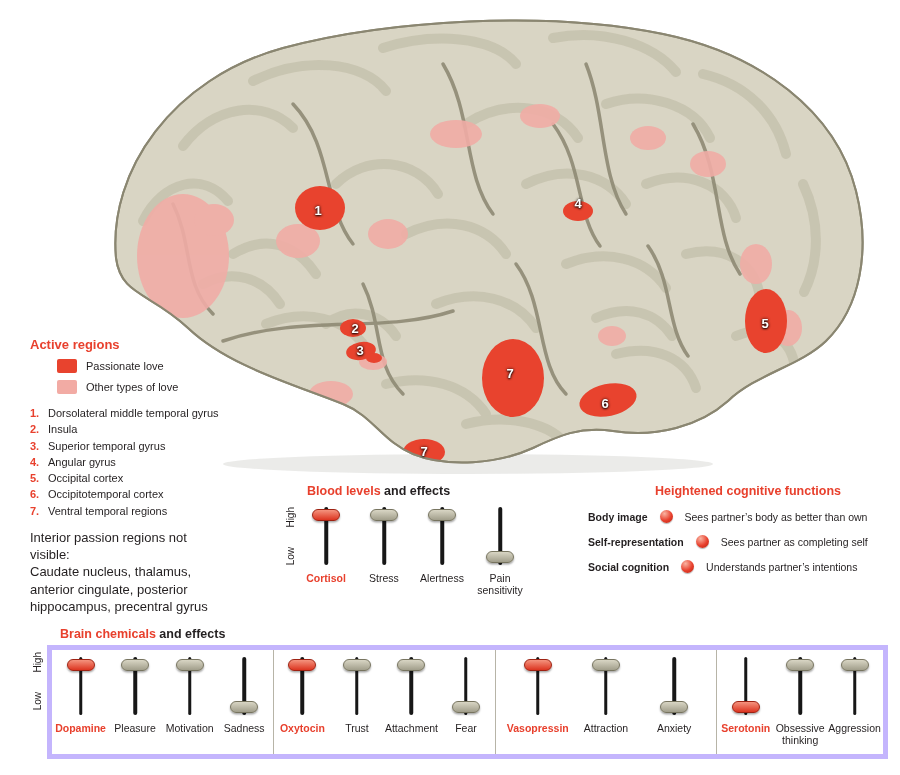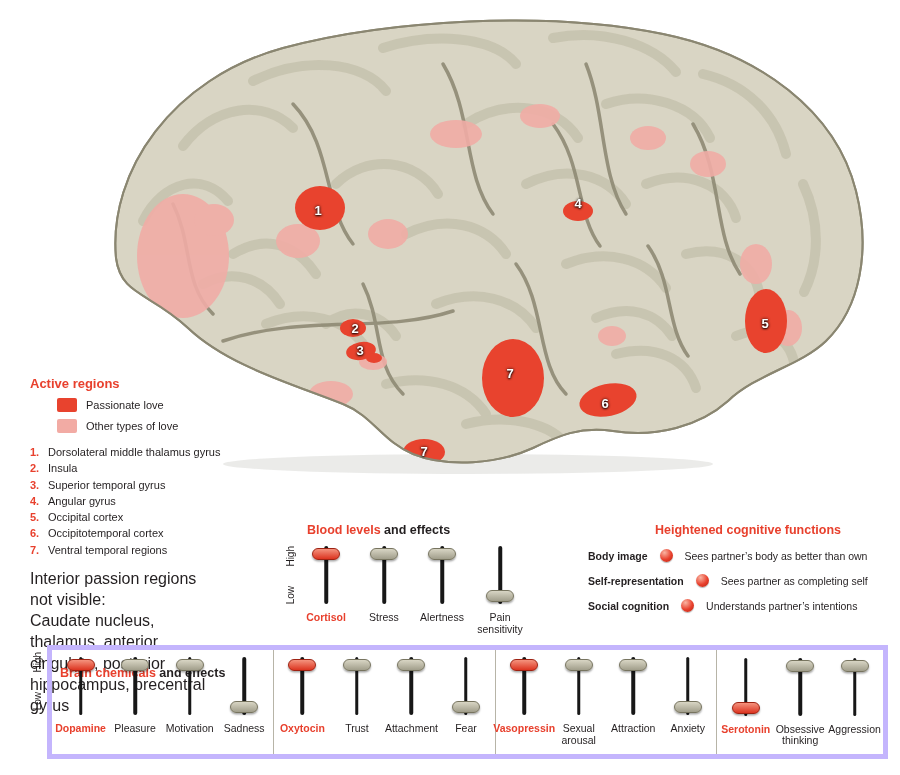--- a/index.html
+++ b/index.html
@@ -2,40 +2,40 @@
 <html><head>
 <meta charset="utf-8">
 <style>
   * { margin:0; padding:0; box-sizing:border-box; }
   html,body { background:#fff; }
   body {
     width:900px; height:775px; position:relative; overflow:hidden;
     font-family:"Liberation Sans", sans-serif; color:#231f20;
   }
   .hot { color:#e8402d; }
-  .sec-title { font-size:12.5px; font-weight:bold;margin-top:39px; }
+  .sec-title { font-size:12.5px; font-weight:bold; }
 
   
   .brain-wrap { position:absolute; left:88px; top:6px; width:792px; height:472px; }
   .brain-wrap svg { display:block; width:100%; height:100%; }
   .marker {
     position:absolute; transform:translate(-50%,-50%);
     color:#fff; font-weight:bold; font-size:13px; line-height:1;
     text-shadow:0 0 3px rgba(0,0,0,.95), 0 1px 2px rgba(0,0,0,.85);
   }
 
   
   .panel-active { position:absolute; left:30px; top:337px; width:218px; }
   .panel-active .sec-title { font-size:13px; margin-bottom:6px; }
   .legend-row { display:flex; align-items:center; gap:9px; margin-top:7px; font-size:11px;margin-left:27px; }
   .swatch { width:20px; height:14px; border-radius:2px; flex:0 0 auto; }
   .region-list { margin-top:12px; }
   .region-row { display:flex; gap:5px; font-size:11px; line-height:1.3; margin-top:2px; }
   .rnum { color:#e8402d; font-weight:bold; min-width:13px; }
-  .note { margin-top:11px; font-size:16px; line-height:1.32; width:190px; }
+  .note { margin-top:11px; font-size:13px; line-height:1.32; width:190px; }
   .note .intro { display:block; }
 
   
   .slider-row { display:flex; margin-top:9px; }
   .axis { display:flex; flex-direction:column; justify-content:space-between; height:58px; width:14px; flex:0 0 auto; }
   .axis span { writing-mode:vertical-rl; transform:rotate(180deg); font-size:10px; color:#231f20; margin:0 auto; }
   .slider { position:relative; width:58px; height:96px; flex:0 0 auto; }
   .slider.sm { width:52px; }
   .track {
     position:absolute; left:50%; top:0; transform:translateX(-50%);
@@ -73,21 +73,21 @@
 
   
   .chem-title { position:absolute; left:60px; top:627px; }
   .chem-axis  { position:absolute; left:30px; top:652px; }
   .chem-box {
     position:absolute; left:47px; top:645px; width:841px; height:114px;
     border:5px solid #c4b5fd; display:flex;
   }
   .chem-group { display:flex; justify-content:space-evenly; padding-top:7px; border-right:1px solid #b7b4a7; }
   .chem-group:last-child { border-right:none; }
-  .g4 { flex:4; } .g3 { flex:3;align-items:center; }
+  .g4 { flex:4; } .g3 { flex:3; }
 </style>
 </head>
 <body>
 
 <div>
 
   <div class="brain-wrap">
     <svg viewBox="0 0 792 472">
       <defs>
         <clipPath id="brainClip">
@@ -191,21 +191,21 @@
       <span class="swatch" style="background: rgb(232, 67, 46);"></span>
       <span>Passionate love</span>
     </div>
     <div class="legend-row">
       <span class="swatch" style="background: rgb(242, 171, 164);"></span>
       <span>Other types of love</span>
     </div>
     <div class="region-list">
       <div class="region-row">
           <span class="rnum">1.</span>
-          <span>Dorsolateral middle thalamus gyrus</span>
+          <span>Dorsolateral middle temporal gyrus</span>
         </div>
       <div class="region-row">
           <span class="rnum">2.</span>
           <span>Insula</span>
         </div>
       <div class="region-row">
           <span class="rnum">3.</span>
           <span>Superior temporal gyrus</span>
         </div>
       <div class="region-row">
@@ -334,25 +334,20 @@
     </div>
     <div class="chem-group g4">
       <div class="slider sm">
           <div class="track"></div>
           <div class="handle high red"></div>
           <div class="slabel hotl">Vasopressin</div>
         </div>
       <div class="slider sm">
           <div class="track"></div>
           <div class="handle high"></div>
-          <div class="slabel">Sexual arousal</div>
-        </div>
-      <div class="slider sm">
-          <div class="track"></div>
-          <div class="handle high"></div>
           <div class="slabel">Attraction</div>
         </div>
       <div class="slider sm">
           <div class="track"></div>
           <div class="handle low"></div>
           <div class="slabel">Anxiety</div>
         </div>
     </div>
     <div class="chem-group g3">
       <div class="slider sm">

